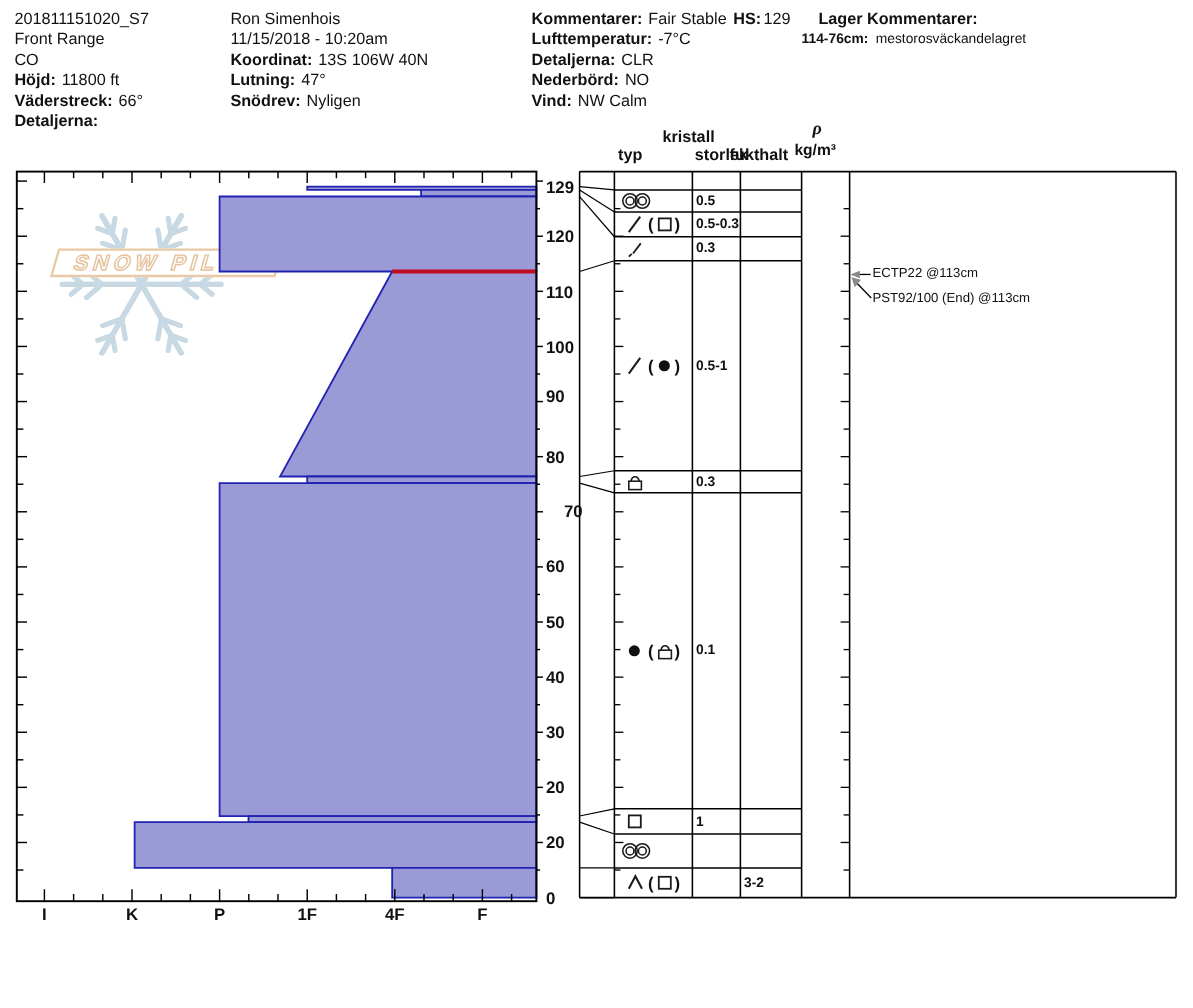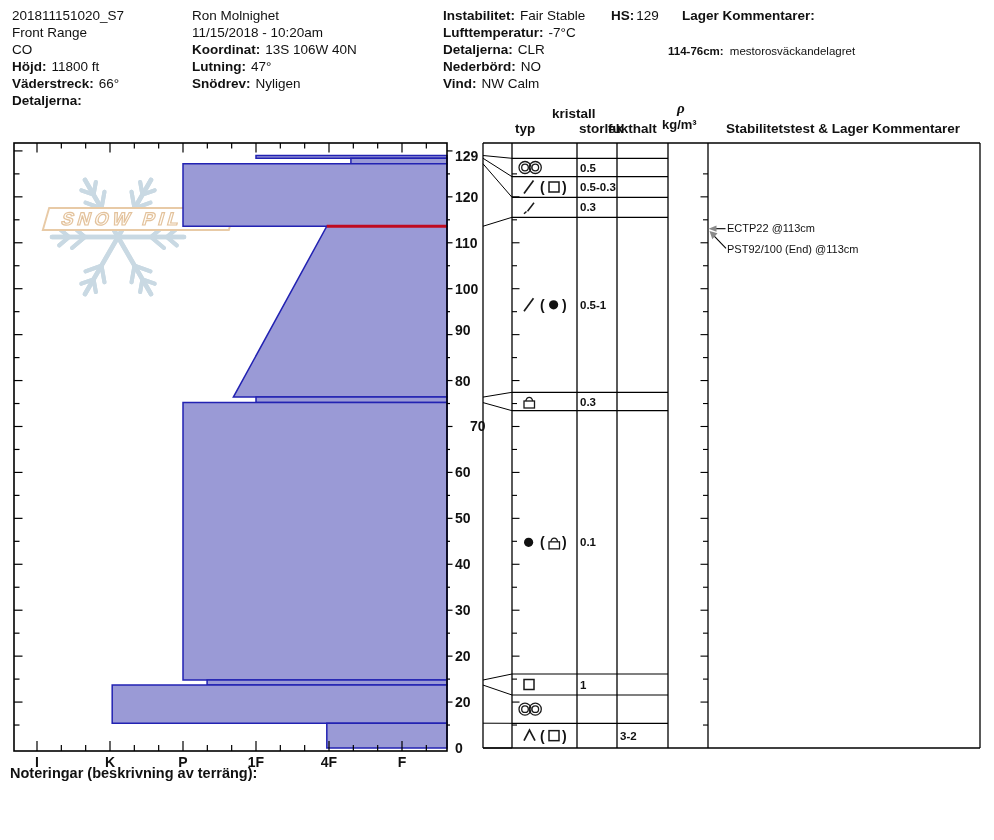--- a/index.html
+++ b/index.html
@@ -36,44 +36,44 @@
     <div class="hdr abs" style="left:12px;top:7px">
       <div>201811151020_S7</div>
       <div>Front Range</div>
       <div>CO</div>
       <div><span class="b">Höjd:</span><span class="v">11800 ft</span></div>
       <div><span class="b">Väderstreck:</span><span class="v">66°</span></div>
       <div><span class="b">Detaljerna:</span></div>
     </div>
 
     <div class="hdr abs" style="left:192px;top:7px">
-      <div>Ron Molnighet</div>
+      <div>Ron Simenhois</div>
       <div>11/15/2018 - 10:20am</div>
       <div><span class="b">Koordinat:</span><span class="v">13S 106W 40N</span></div>
       <div><span class="b">Lutning:</span><span class="v">47°</span></div>
       <div><span class="b">Snödrev:</span><span class="v">Nyligen</span></div>
     </div>
 
     <div class="hdr abs" style="left:443px;top:7px">
-      <div><span class="b">Instabilitet:</span><span class="v">Fair Stable</span></div>
+      <div><span class="b">Kommentarer:</span><span class="v">Fair Stable</span></div>
       <div><span class="b">Lufttemperatur:</span><span class="v">-7°C</span></div>
       <div><span class="b">Detaljerna:</span><span class="v">CLR</span></div>
       <div><span class="b">Nederbörd:</span><span class="v">NO</span></div>
       <div><span class="b">Vind:</span><span class="v">NW Calm</span></div>
     </div>
 
     <div class="hdr abs" style="left:611px;top:7px">
       <span class="b">HS:</span><span style="margin-left:2px">129</span>
     </div>
 
     <div class="hdr abs" style="left:682px;top:7px">
       <span class="b">Lager Kommentarer:</span>
     </div>
 
-    <div class="small abs" style="left:668px;top:44px">
+    <div class="small abs" style="left:668px;top:26px">
       <span style="font-weight:bold">114-76cm:</span>
       <span style="margin-left:3px">mestorosväckandelagret</span>
     </div>
   </div>
 
   <div id="logo" class="abs" style="left:40px;top:160px;width:210px;height:160px">
     <svg width="210" height="160" id="flake">
         <line x1="12" y1="77" x2="144" y2="77" stroke="#c9d9e3" stroke-width="4.5" stroke-linecap="round"></line>
         <line x1="111" y1="77" x2="124.00231718383631" y2="87.95170068304074" stroke="#c9d9e3" stroke-width="4" stroke-linecap="round"></line>
         <line x1="111" y1="77" x2="124.00231718383631" y2="66.04829931695926" stroke="#c9d9e3" stroke-width="4" stroke-linecap="round"></line>
@@ -403,17 +403,15 @@
       <div class="abs tlab" style="left: 727px; top: 222px;">ECTP22 @113cm</div>
       <div class="abs tlab" style="left: 727px; top: 242.5px;">PST92/100 (End) @113cm</div>
     </div>
 
   <div class="thead abs" style="left:552px;top:106px">kristall</div>
   <div class="thead abs" style="left:515px;top:121px">typ</div>
   <div class="thead abs" style="left:579px;top:121px">storlek</div>
   <div class="thead abs" style="left:608px;top:121px;background:transparent">fukthalt</div>
   <div class="rho abs" style="left:677px;top:100px">ρ</div>
   <div class="thead abs" style="left:662px;top:117px;font-size:13px">kg/m³</div>
-  <div class="thead abs" style="left:726px;top:121px">Stabilitetstest &amp; Lager Kommentarer</div>
-
-  <div class="footer-label abs" style="left:10px;top:765px">Noteringar (beskrivning av terräng):</div>
+
 
 </div>
 
 </body></html>

